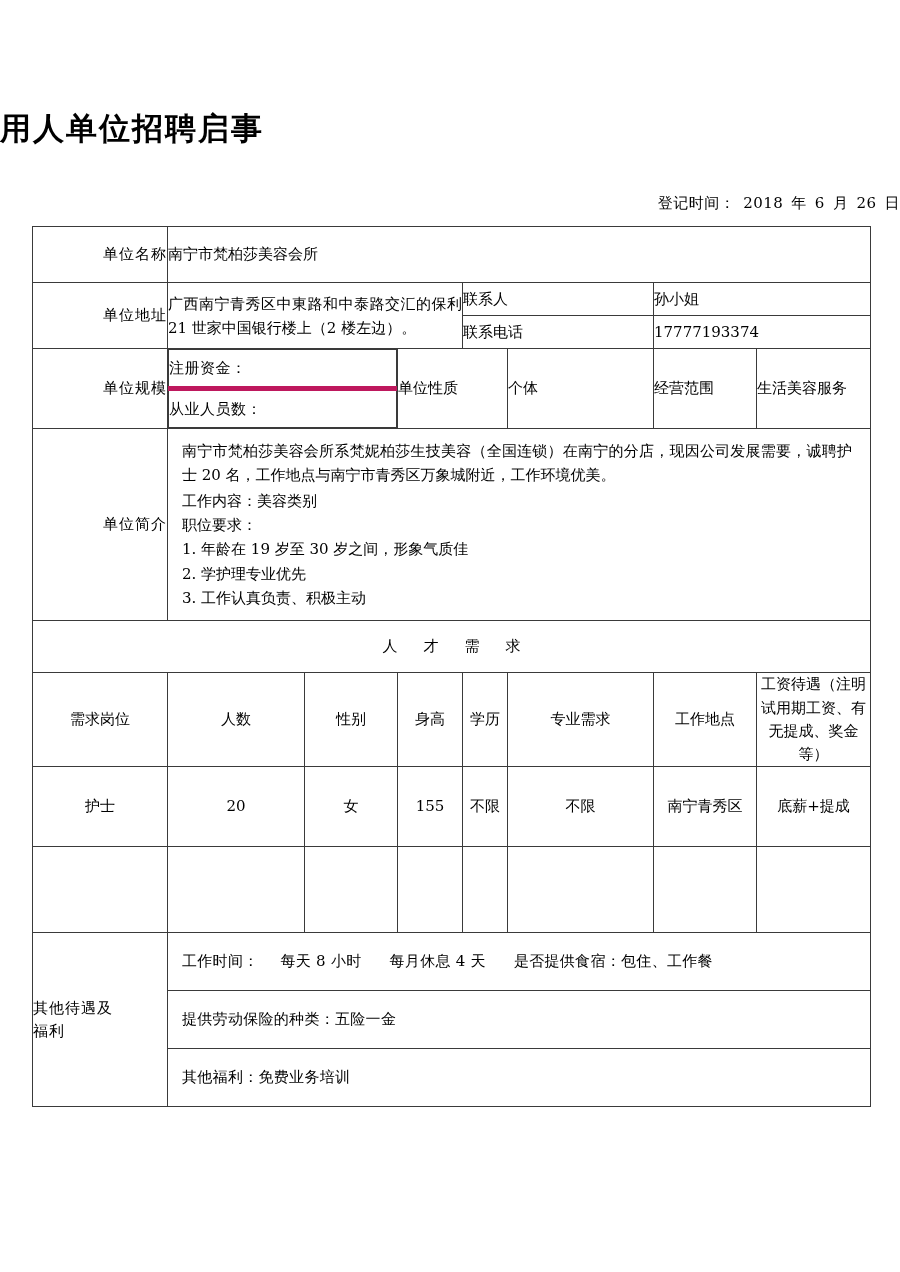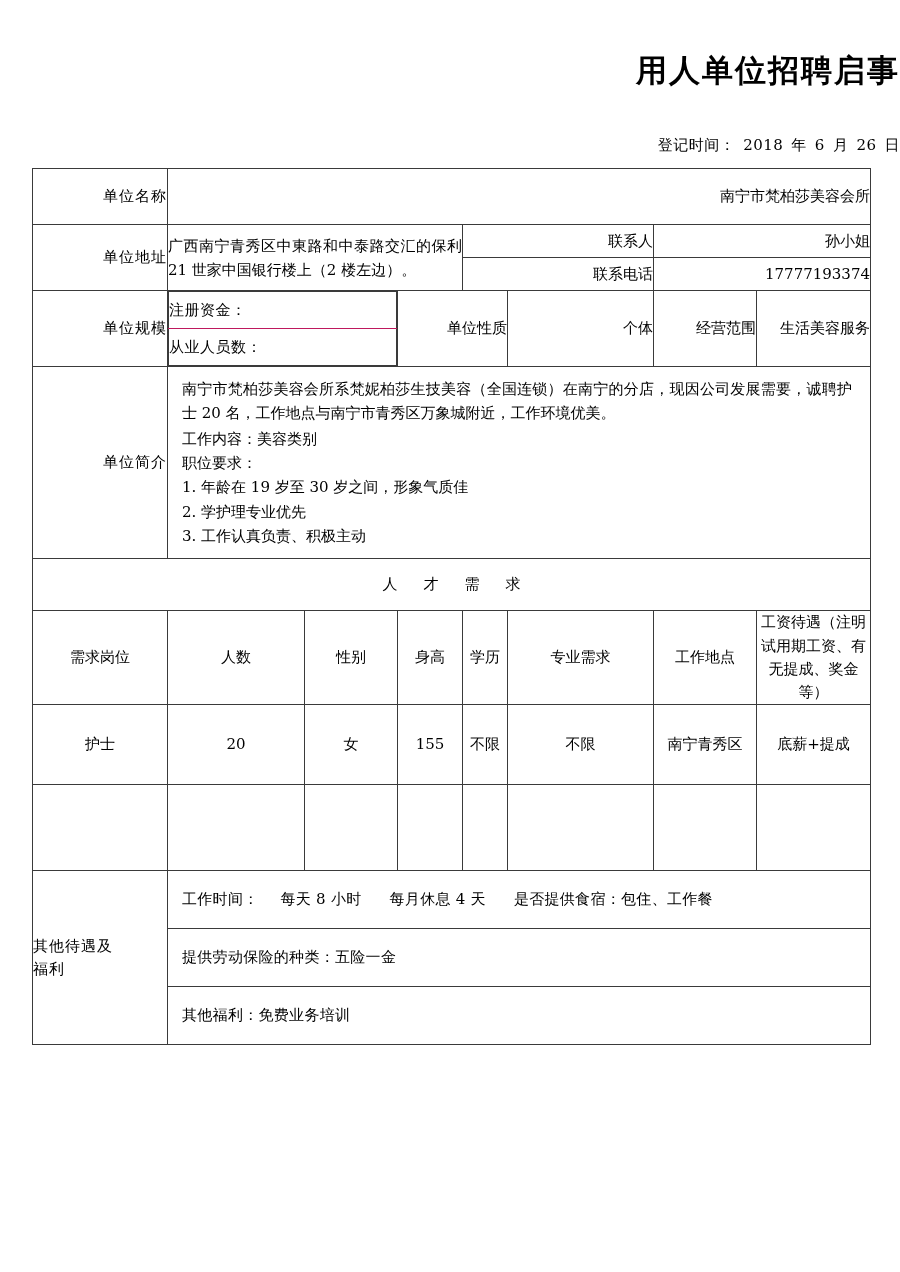--- a/index.html
+++ b/index.html
@@ -18,26 +18,26 @@
   .page {
     width: 900px;
     height: 1272px;
     box-sizing: border-box;
     padding: 0;
     position: relative;
   }
 
   
   .doc-title {
-    text-align: right;
+    text-align: left;
     font-size: 31px;
     font-weight: bold;
     letter-spacing: 2px;
     margin: 0;
-    padding-top: 52px;
+    padding-top: 110px;
     line-height: 1.2;
     font-family: "DejaVu Serif", "Liberation Serif", serif;
   }
 
   
   .reg-line {
     text-align: right;
     font-size: 15px;
     padding-top: 47px;
     letter-spacing: 0.5px;
@@ -53,21 +53,21 @@
     margin-top: 13px;
     table-layout: fixed;
   }
   table.form td {
     border: 1px solid #3a3a3a;
     padding: 0;
     vertical-align: middle;
     font-size: 15px;
     line-height: 1.55;
   }
-  .ctr { text-align: right; }
+  .ctr { text-align: left; }
   .lbl {
     text-align: right;
     font-size: 15px;
     letter-spacing: 1px;
   }
   .cellpad { padding: 6px 8px; }
 
   
   .h-name   { height: 56px; }
   .h-addr   { height: 33px; }
@@ -82,21 +82,21 @@
   .stack-cell { padding: 0; }
   .stack-inner { width: 100%; border-collapse: collapse; table-layout: fixed; }
   .stack-inner td {
     border: none;
     height: 36px;
     font-size: 12.5px;
     padding: 0 10px;
     text-align: left;
     letter-spacing: 0.5px;
   }
-  .stack-inner tr:first-child td { border-bottom: 1px solid #be185d; }
+  .stack-inner tr:first-child td { border-bottom: 5px solid #be185d; }
 
   
   .intro {
     padding: 10px 14px 10px 12px;
     font-size: 15px;
     line-height: 1.62;
     text-align: justify;
   }
   .intro .p1 {
     text-indent: 0;

